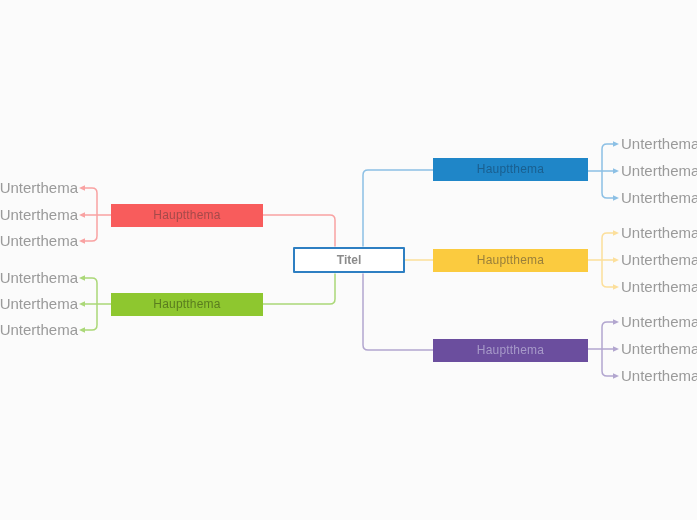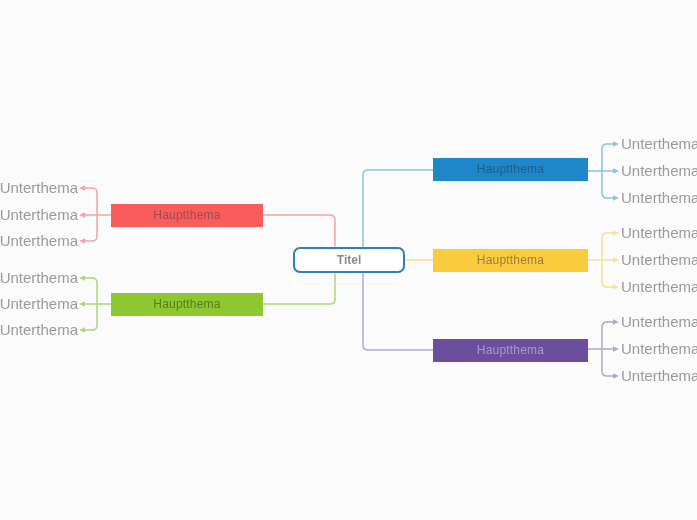--- a/index.html
+++ b/index.html
@@ -38,21 +38,21 @@
   }
   .topic.left  { left: 111px; width: 152px; }
   .topic.right { left: 433px; width: 155px; }
 
   .root-node {
     position: absolute;
     left: 293px; top: 247px;
     width: 112px; height: 26px;
     background: #ffffff;
     border: 2px solid #2e7fc2;
-    border-radius: 7px;
+    border-radius: 1px;
     line-height: 22px;
     text-align: center;
     font-size: 12px;
     font-weight: bold;
     color: #8b8b8b;
     cursor: pointer;
     user-select: none;
   }
 
   .subtopic {

